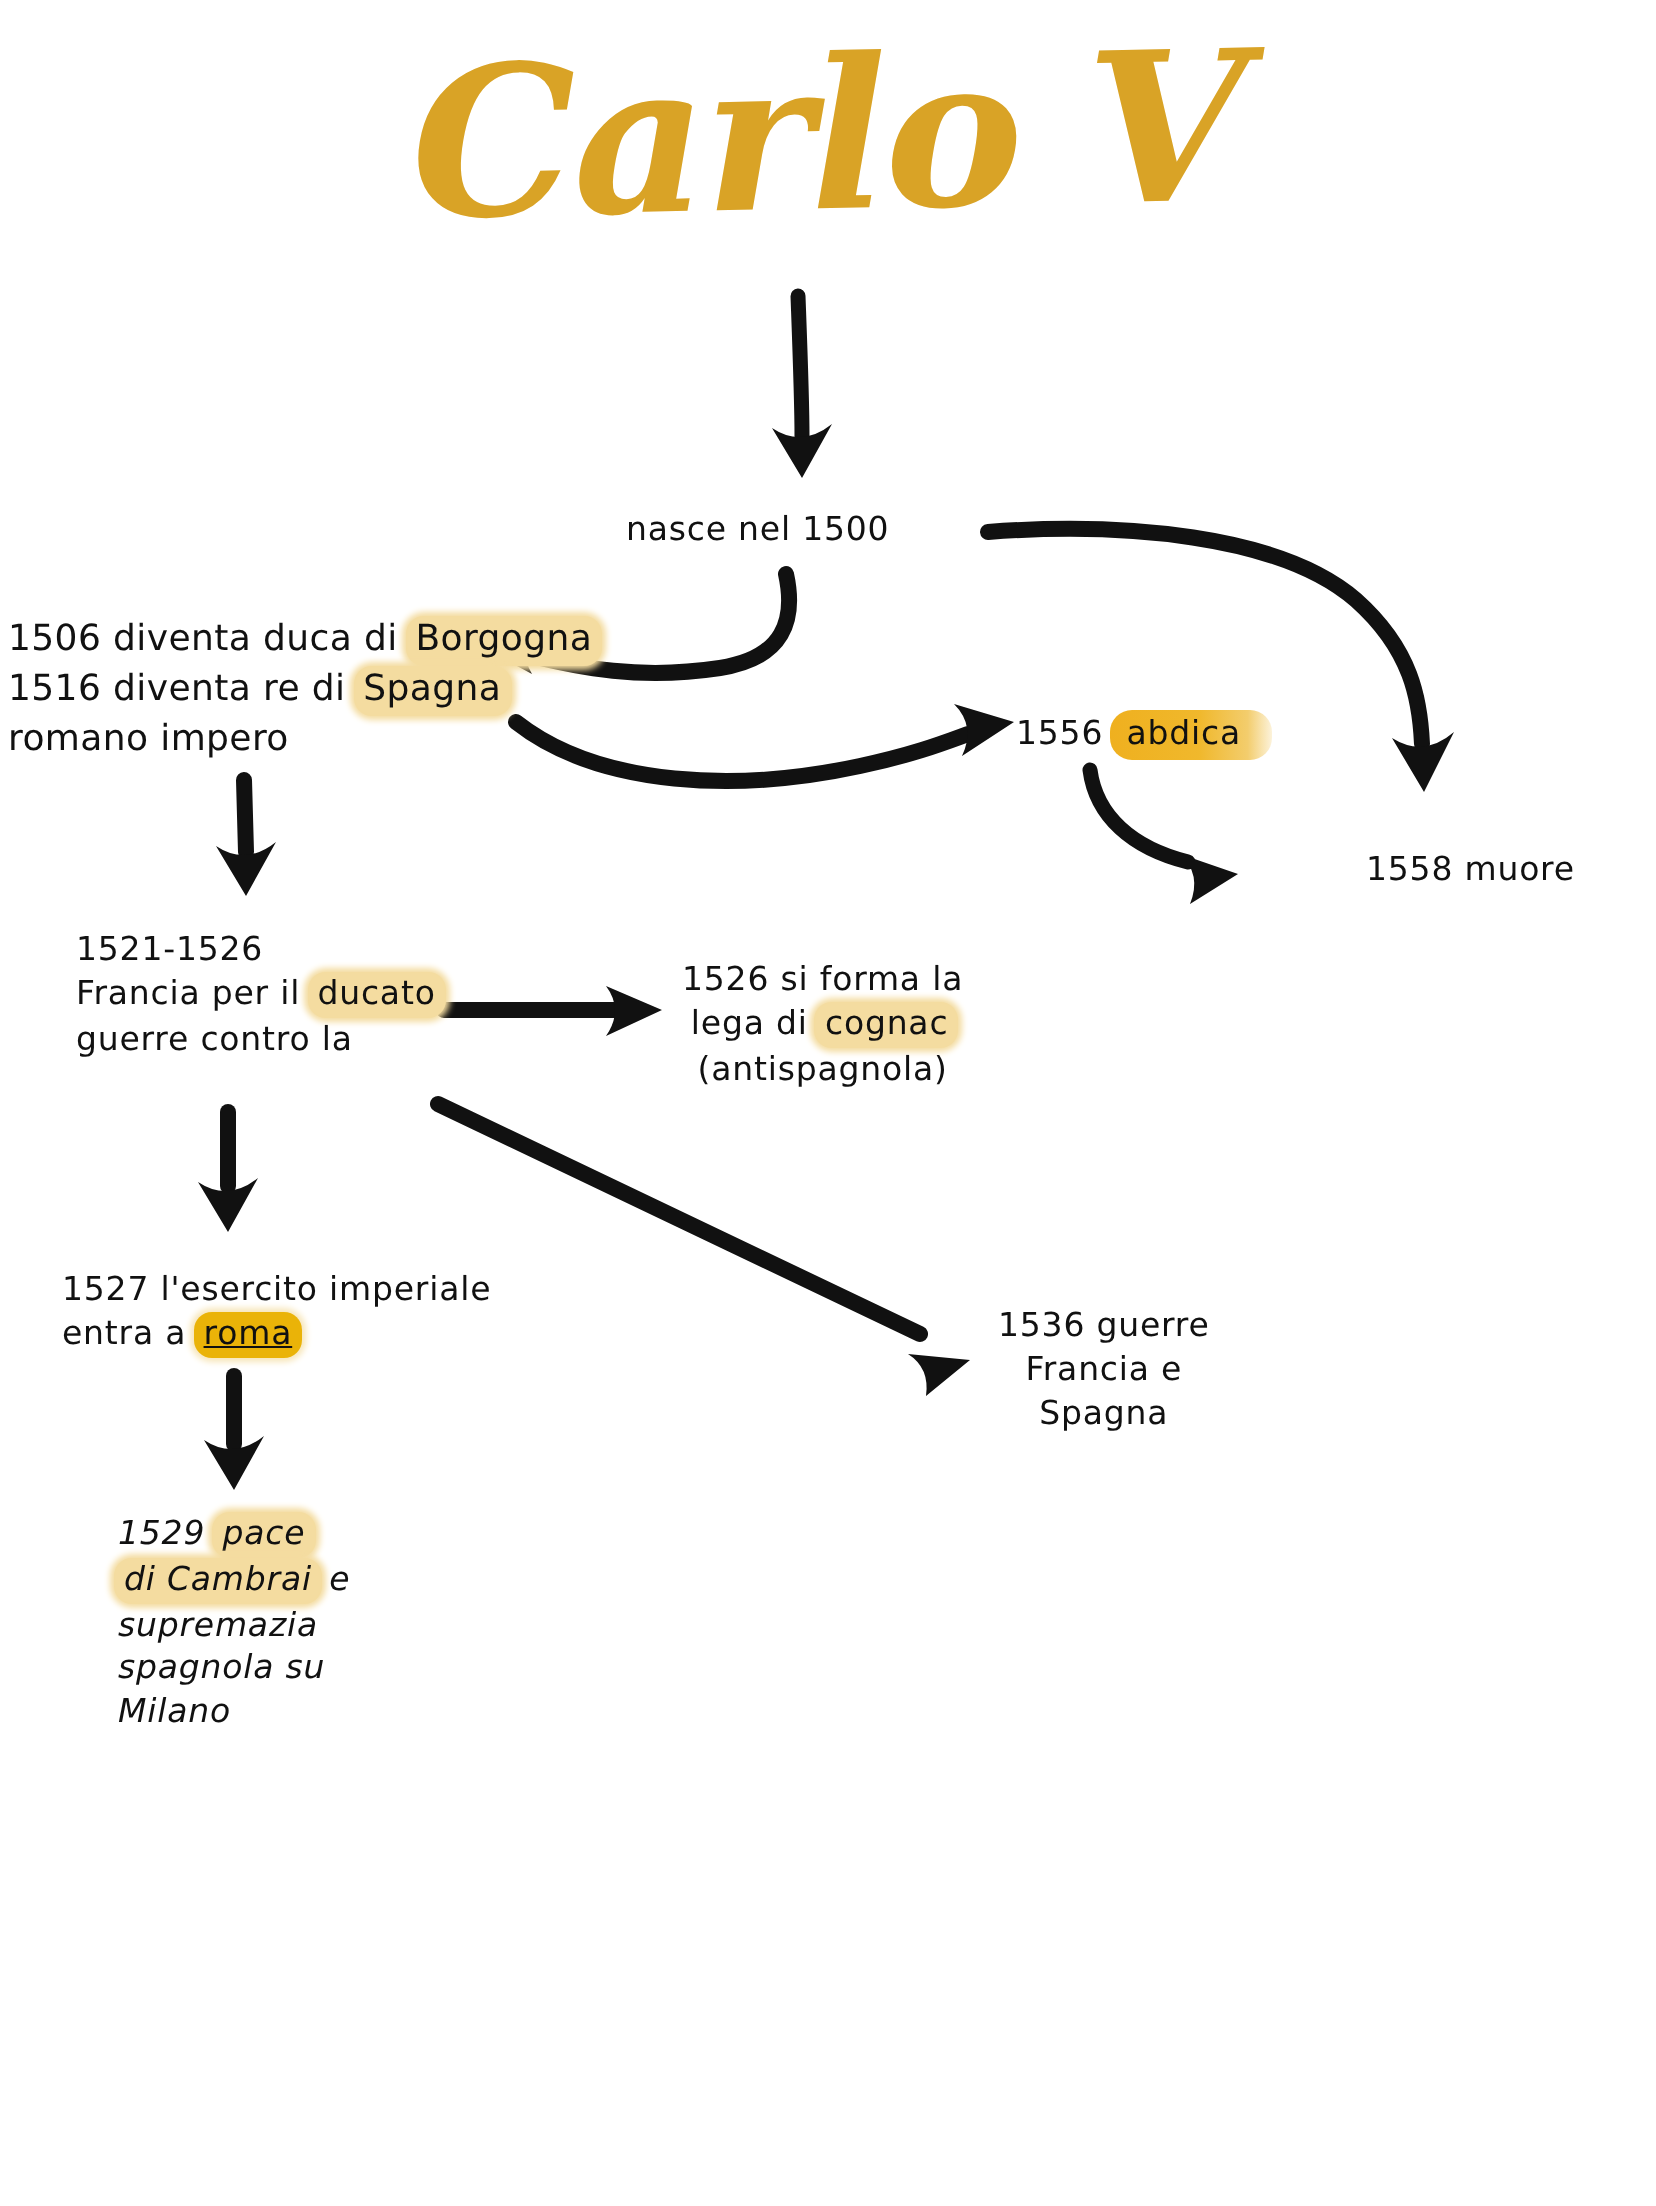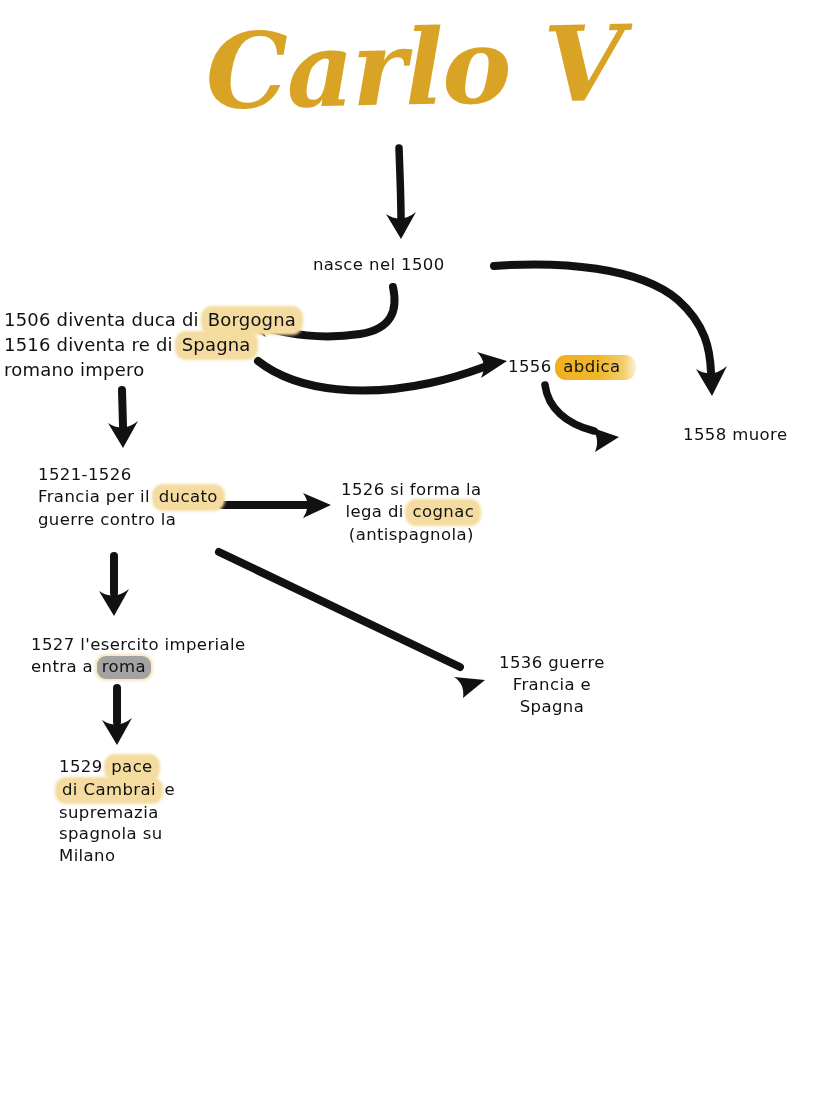--- a/index.html
+++ b/index.html
@@ -78,34 +78,35 @@
     box-shadow: 0 0 3px 2px #f4dca0;
     color: #111111;
   }
   .hl.strong {
     background: linear-gradient(90deg,#efb01f 0%, #f0b82c 55%, #f3cd6d 85%, rgba(243,205,109,0.25) 100%);
     box-shadow: none;
     padding: 1px 16px 2px 8px;
     border-radius: 11px;
   }
   .hl.pale {
-    background: #a3a3a3;
+    background: #eab308;
     box-shadow: 0 0 3px 2px #f7e6b9;
+    text-decoration: underline;
   }
 
   
   #node-nasce       { left: 313px; top: 254px; }
   #node-titoli      { left: 4px;   top: 308px; }
   #node-abdica      { left: 508px; top: 355px; }
   #node-muore       { left: 683px; top: 424px; }
   #node-guerre1521  { left: 38px;  top: 464px; }
   #node-cognac      { left: 341px; top: 479px; }
   #node-sacco       { left: 31px;  top: 634px; }
   #node-1536        { left: 499px; top: 652px; }
-  #node-cambrai     { left: 59px;  top: 756px; }
+  #node-cambrai     { left: 59px;  top: 756px; font-style: italic; }
 </style>
 </head>
 <body>
 
 <div id="canvas">
 
   <div class="title" id="page-title">Carlo V</div>
 
   <svg id="arrow-layer" viewBox="0 0 828 1103">
     <g fill="#111111" stroke="none">

